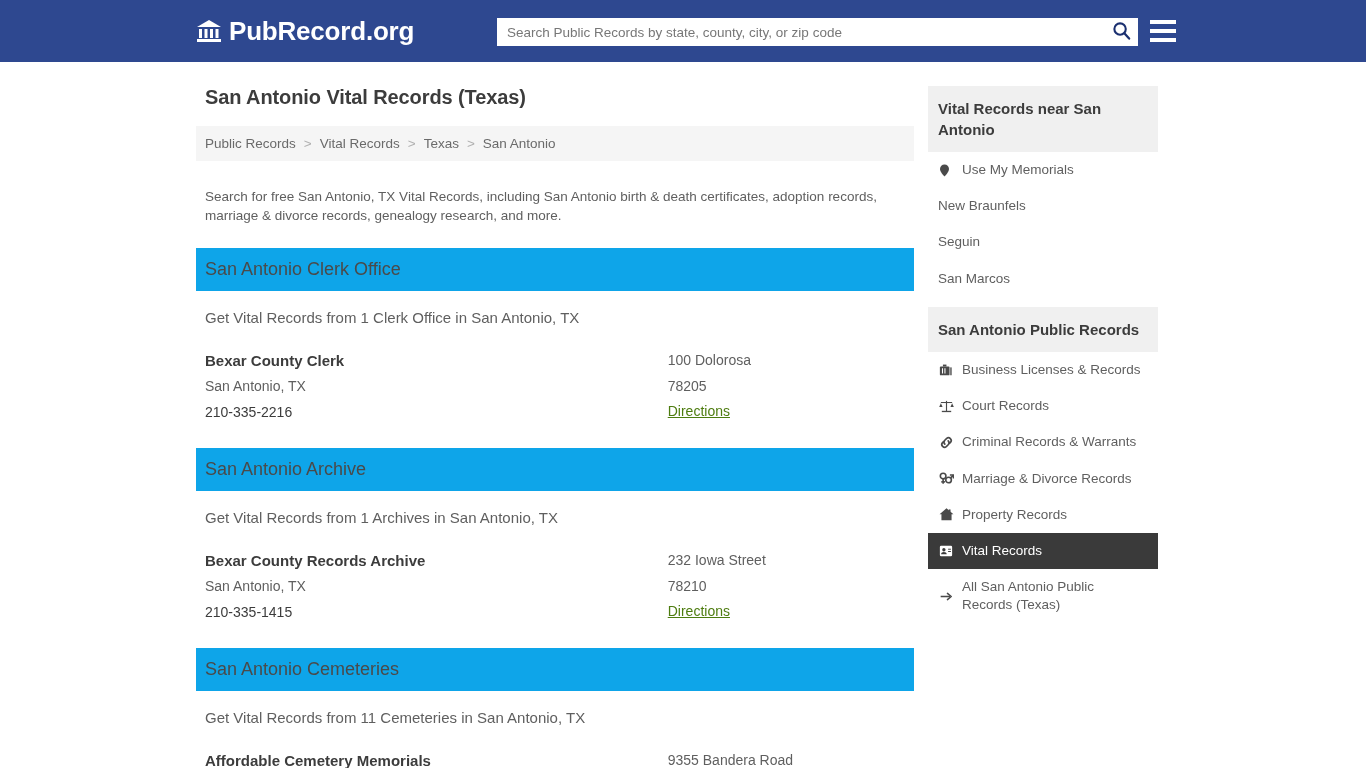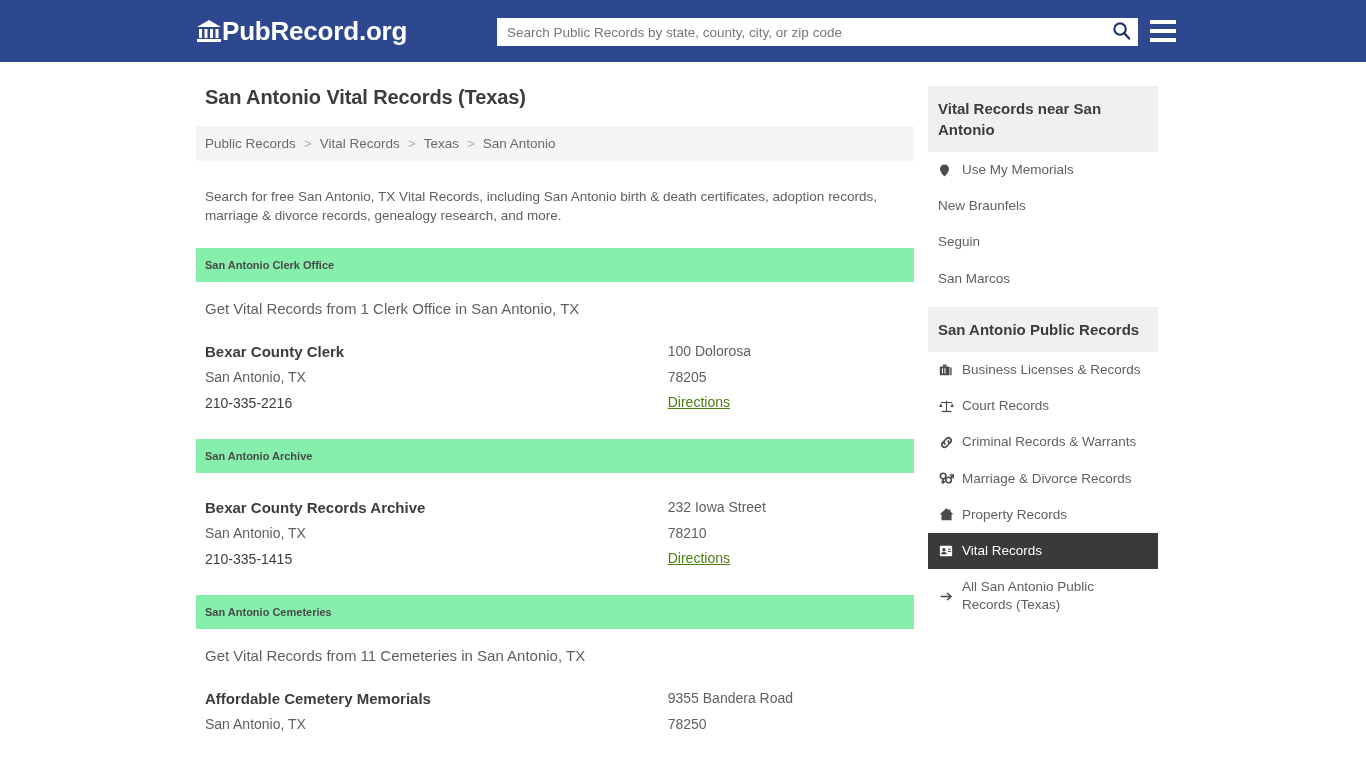--- a/index.html
+++ b/index.html
@@ -17,20 +17,21 @@
     width: 1366px;
     height: 62px;
     background: #2e4890;
     display: flex;
     align-items: center;
     position: relative;
   }
   .logo {
     display: flex;
     align-items: flex-start;
+    gap: 7px;
     margin-left: 196px;
     text-decoration: none;
   }
   .logo-icon { width: 26px; height: 26px; display: block; }
   .logo-text {
     color: #ffffff;
     font-size: 26px;
     font-weight: bold;
     letter-spacing: -0.2px;
     line-height: 1;
@@ -122,24 +123,24 @@
     font-size: 13.5px;
     color: #5f5f5f;
     line-height: 1.45;
     padding: 12px 9px 0 9px;
     max-width: 710px;
   }
 
   
   .section { margin-top: 22px; }
   .section-header {
-    background: #86efac;
+    background: #0ea5e9;
     padding: 11px 9px;
-    font-size: 11px;
-    font-weight: bold;
+    font-size: 18px;
+    font-weight: normal;
     color: #4a4a4a;
   }
   .section-sub {
     font-size: 15px;
     color: #5f5f5f;
     padding: 18px 9px 0 9px;
   }
   .listing {
     display: flex;
     padding: 22px 9px 0 9px;
@@ -269,20 +270,21 @@
         <div class="listing-right">
           <div class="listing-line">100 Dolorosa</div>
           <div class="listing-line">78205</div>
           <a class="directions" href="#">Directions</a>
         </div>
       </div>
     </div>
 
     <div class="section">
       <div class="section-header">San Antonio Archive</div>
+      <div class="section-sub">Get Vital Records from 1 Archives in San Antonio, TX</div>
       <div class="listing">
         <div class="listing-left">
           <div class="listing-name">Bexar County Records Archive</div>
           <div class="listing-line">San Antonio, TX</div>
           <div class="listing-line dark">210-335-1415</div>
         </div>
         <div class="listing-right">
           <div class="listing-line">232 Iowa Street</div>
           <div class="listing-line">78210</div>
           <a class="directions" href="#">Directions</a>

